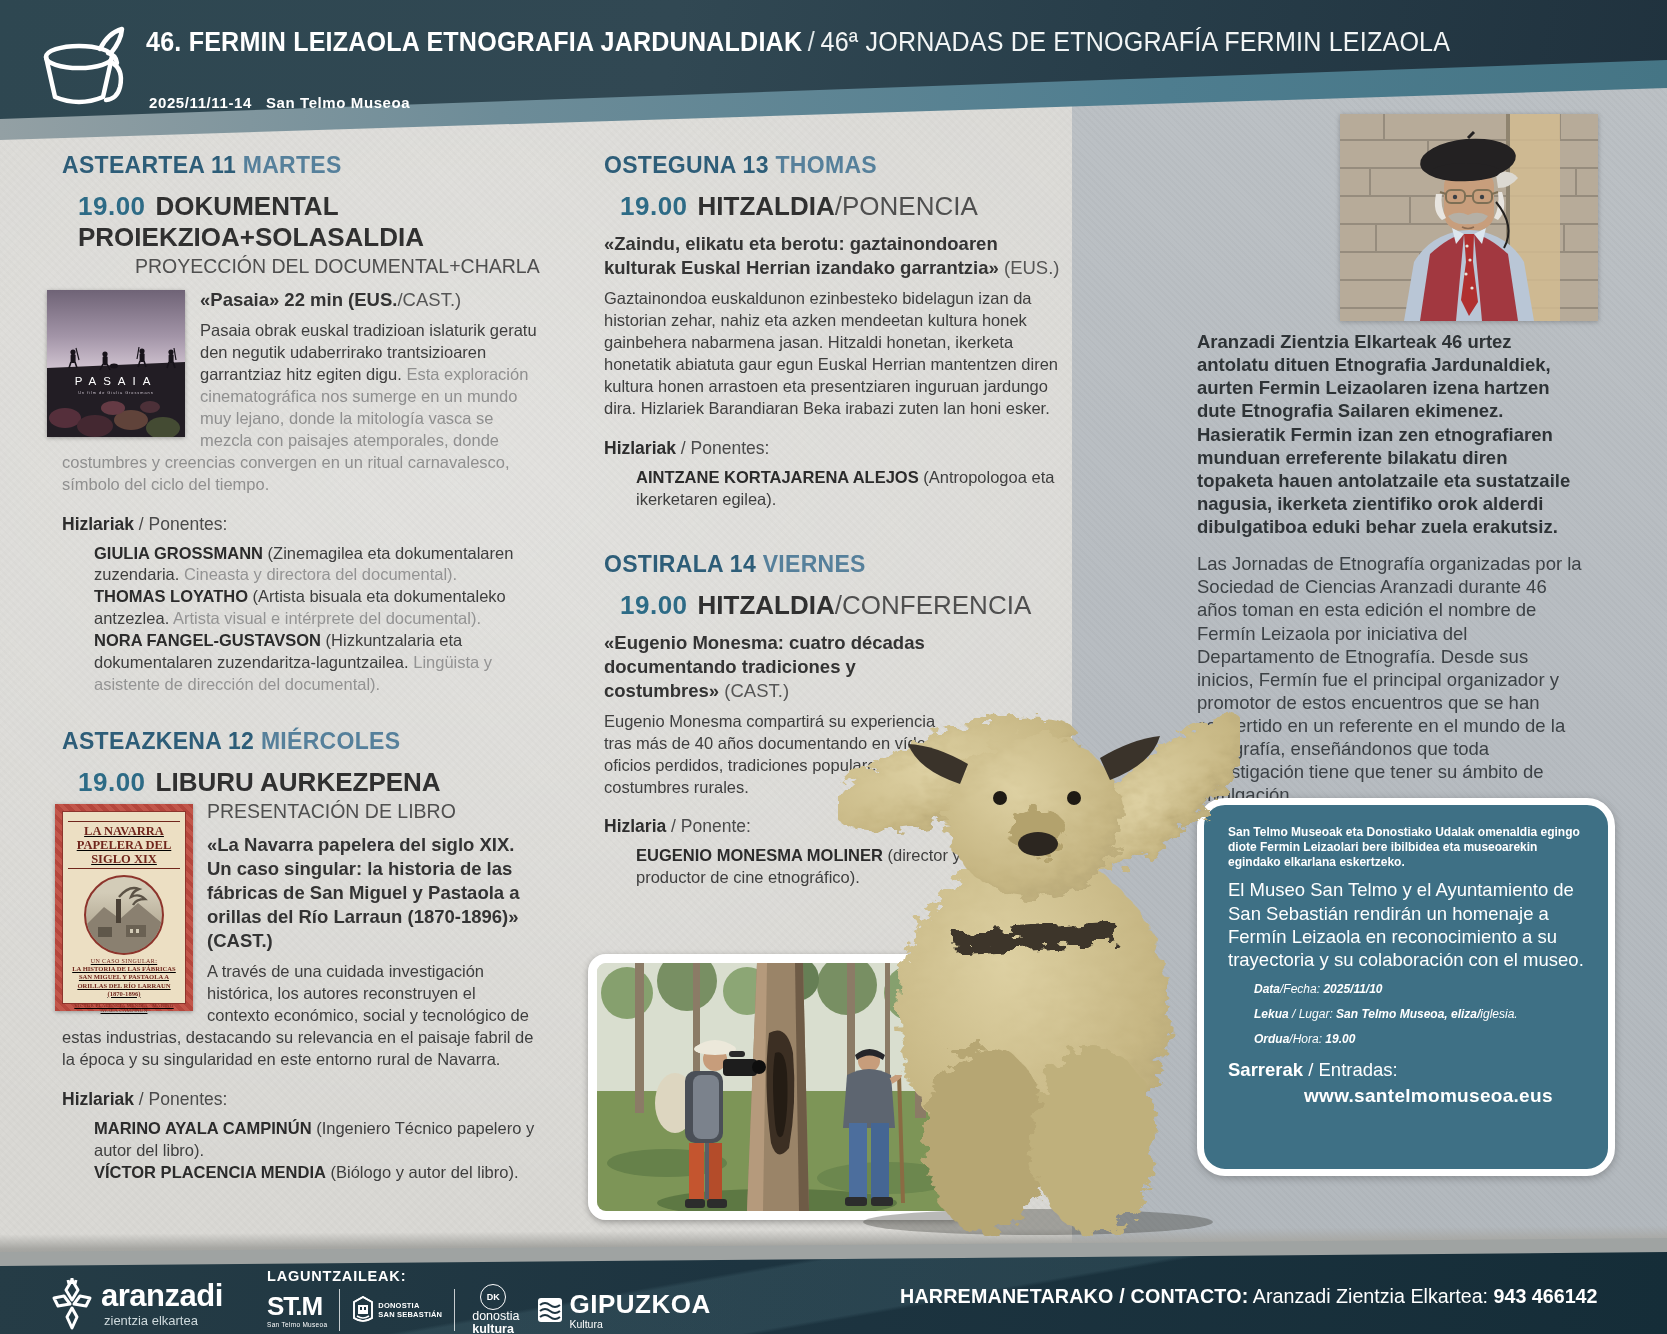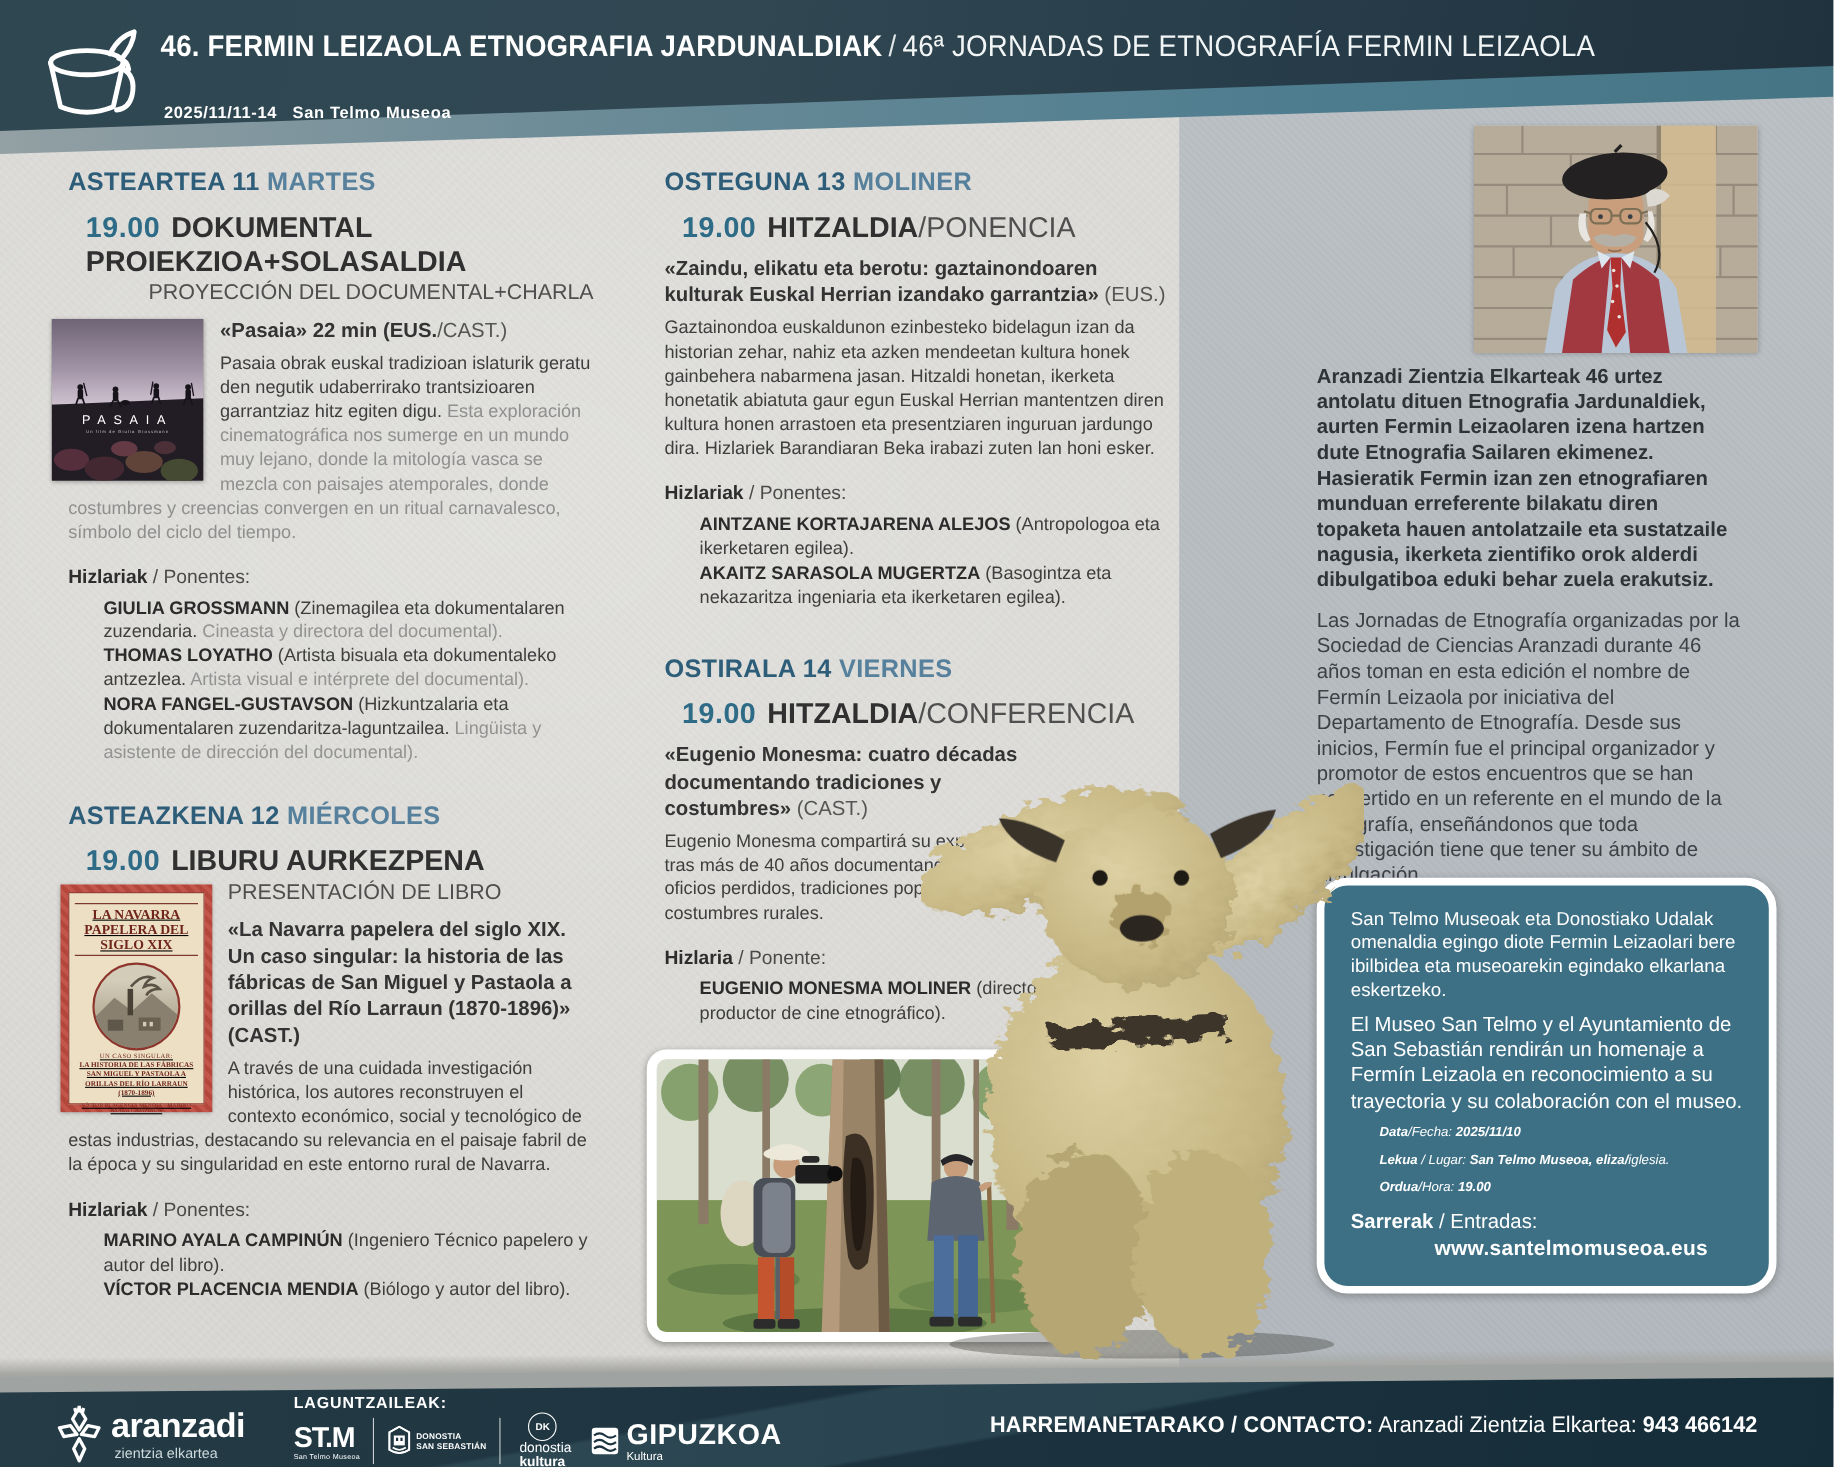--- a/index.html
+++ b/index.html
@@ -74,21 +74,21 @@
   .bk-sub2{font-size:6.6px;font-weight:bold;line-height:1.25;margin-top:1px;}
   .bk-authors{font-size:5px;margin-top:5px;letter-spacing:.2px;}
   
   .portrait{position:absolute;left:1340px;top:114px;width:258px;height:207px;z-index:3;box-shadow:0 1px 5px rgba(0,0,0,.25);}
   .side-text{position:absolute;left:1197px;top:330px;width:390px;z-index:3;}
   .side-eu{margin:0 0 14px;font-size:18.5px;line-height:1.25;font-weight:700;color:#2e3336;}
   .side-es{margin:0;font-size:18.5px;line-height:1.25;color:#3c4145;}
   .homage{position:absolute;left:1197px;top:798px;width:418px;height:378px;z-index:3;box-sizing:border-box;
     background:#3e7085;border:7px solid #fff;border-radius:28px;color:#fff;padding:20px 24px;
     box-shadow:0 2px 8px rgba(0,0,0,.25);}
-  .hm-eu{margin:0;font-size:17px;line-height:1.26;font-weight:400;}
+  .hm-eu{margin:0;font-size:12px;line-height:1.26;font-weight:700;}
   .hm-es{margin:8px 0 0;font-size:18.5px;line-height:1.26;}
   .hm-detail{margin:10px 0 0 26px;font-size:12px;line-height:1.25;font-style:italic;}
   .hm-detail b, .hm-tickets b{font-weight:800;}
   .hm-tickets{margin:12px 0 0;font-size:18.5px;}
   .hm-url{margin:4px 0 0;padding-left:76px;font-size:19px;font-weight:800;letter-spacing:.3px;}
   
   .forest{position:absolute;left:588px;top:954px;width:362px;height:248px;z-index:3;
     border:9px solid #fff;border-radius:18px;overflow:hidden;box-shadow:0 2px 6px rgba(0,0,0,.3);}
   .creature{position:absolute;left:838px;top:656px;width:402px;height:584px;z-index:4;pointer-events:none;}
   .ground{position:absolute;left:0;top:1230px;width:1667px;height:42px;z-index:2;
@@ -269,37 +269,36 @@
     <div class="sp-list">
       <p><span class="nm">MARINO AYALA CAMPINÚN</span><span> (Ingeniero Técnico papelero y autor del libro).</span></p>
       <p><span class="nm">VÍCTOR PLACENCIA MENDIA</span><span> (Biólogo y autor del libro).</span></p>
     </div>
   </div>
 
   <div class="col col-mid">
 
     <h2 class="day-h">
       <span>OSTEGUNA 13</span>
-      <span class="es">MOLINER</span>
+      <span class="es">THOMAS</span>
     </h2>
     <p class="evt">
       <span class="time">19.00</span><span>HITZALDIA</span><span class="es-inline">/PONENCIA</span>
     </p>
     <p class="work">
       <span>«Zaindu, elikatu eta berotu: gaztainondoaren kulturak Euskal Herrian izandako garrantzia»</span><span class="lt"> (EUS.)</span>
     </p>
     <p class="para">
       <span>Gaztainondoa euskaldunon ezinbesteko bidelagun izan da historian zehar, nahiz eta azken mendeetan kultura honek gainbehera nabarmena jasan. Hitzaldi honetan, ikerketa honetatik abiatuta gaur egun Euskal Herrian mantentzen diren kultura honen arrastoen eta presentziaren inguruan jardungo dira. Hizlariek Barandiaran Beka irabazi zuten lan honi esker.</span>
     </p>
     <p class="sp-label">
       <b>Hizlariak</b><span> / Ponentes:</span>
     </p>
     <div class="sp-list">
       <p><span class="nm">AINTZANE KORTAJARENA ALEJOS</span><span> (Antropologoa eta ikerketaren egilea).</span></p>
-      <p><span class="nm">AKAITZ SARASOLA MUGERTZA</span><span> (Basogintza eta nekazaritza ingeniaria eta ikerketaren egilea).</span></p>
     </div>
 
     <h2 class="day-h" style="margin-top:40px;">
       <span>OSTIRALA 14</span>
       <span class="es">VIERNES</span>
     </h2>
     <p class="evt">
       <span class="time">19.00</span><span>HITZALDIA</span><span class="es-inline">/CONFERENCIA</span>
     </p>
     <p class="work narrow">

